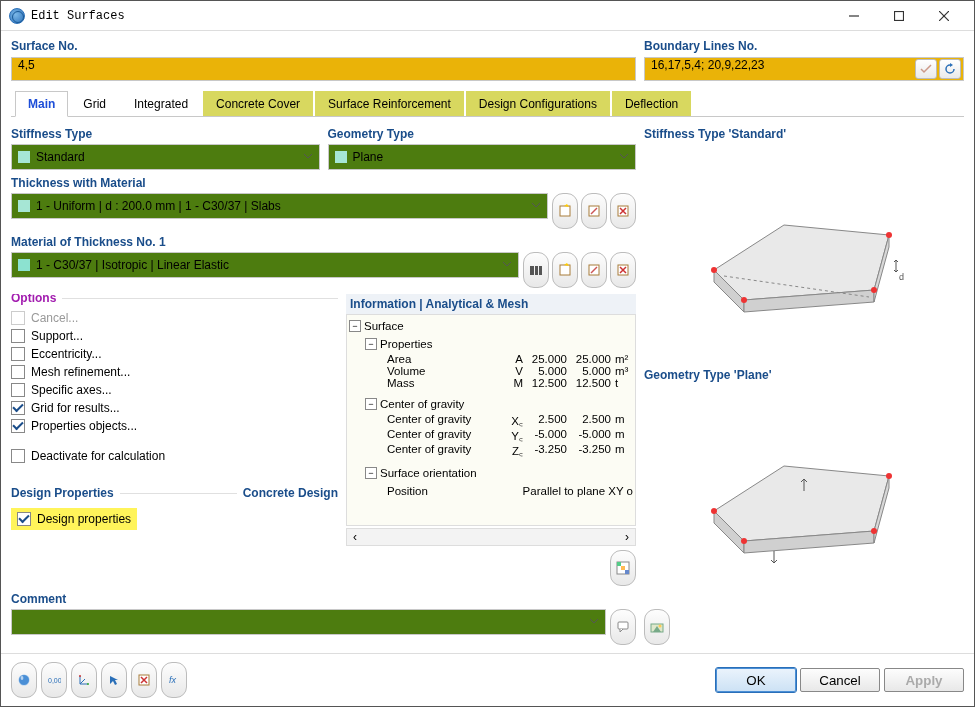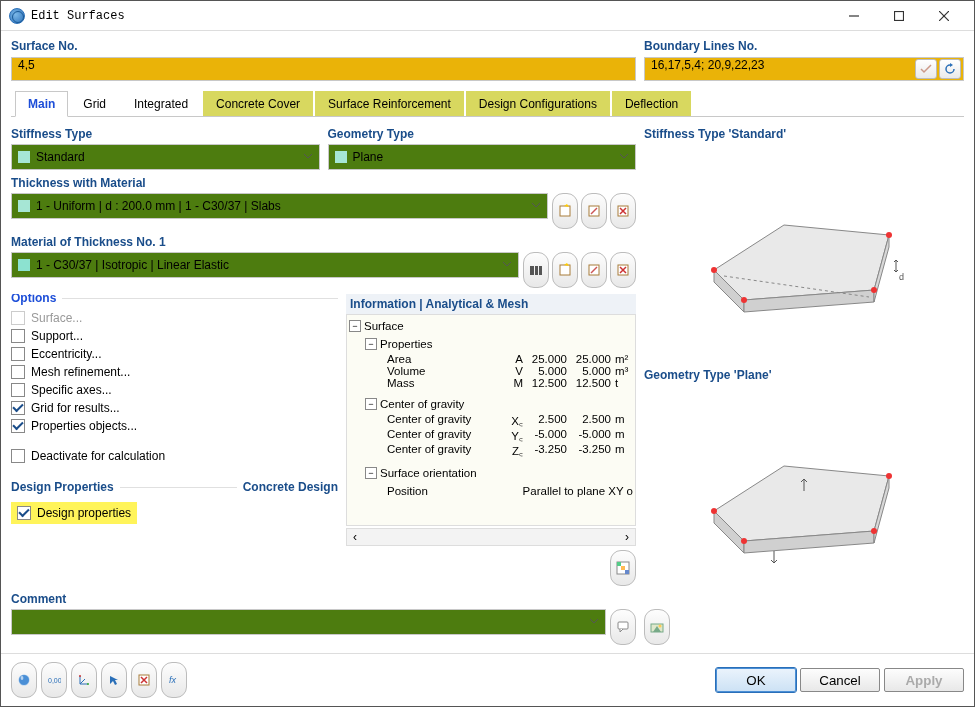--- a/index.html
+++ b/index.html
@@ -35,21 +35,21 @@
 .dropdown { height: 26px; border: 1px solid #c8c8c8; background: #4d7c0f; display: flex; align-items: center; padding: 0 6px; position: relative; cursor: pointer; }
 .dropdown .swatch { width: 12px; height: 12px; background: #a6e6d5; margin-right: 6px; }
 .dropdown .chev { position: absolute; right: 6px; }
 .chev svg { width: 10px; height: 10px; }
 .withbtns { display: flex; gap: 4px; }
 .withbtns .dropdown { flex: 1; }
 .btnrow { display: flex; gap: 3px; }
 .iconbtn { width: 26px; height: 36px; border: 1px solid #bcbcbc; background: linear-gradient(#fdfdfd,#e8e8e8); border-radius: 11px; display: flex; align-items: center; justify-content: center; cursor: pointer; }
 .iconbtn svg { width: 14px; height: 14px; }
 .options-box { border-top: 1px solid #e0e0e0; padding-top: 6px; position: relative; }
-.options-box .heading { color: #1d4ed8; font-weight: 600; position: absolute; top: -8px; left: 0; background: #fff; padding-right: 6px; }
+.options-box .heading { color: #a21caf; font-weight: 600; position: absolute; top: -8px; left: 0; background: #fff; padding-right: 6px; }
 .checkrow { display: flex; align-items: center; gap: 6px; margin: 4px 0; cursor: pointer; }
 .cbox { width: 14px; height: 14px; border: 1px solid #888; background: #fff; display: flex; align-items: center; justify-content: center; }
 .cbox.checked::after { content: ""; width: 8px; height: 4px; border: 2px solid #1a4d8a; border-top: none; border-right: none; transform: rotate(-45deg) translate(1px,-1px); }
 .cbox.dis { border-color: #ccc; }
 .checkrow.dis { color: #999; cursor: default; }
 .designprops { border-top: 1px solid #e0e0e0; padding-top: 8px; position: relative; }
 .designprops .heading { color: #1a4d8a; font-weight: 600; position: absolute; top: -8px; left: 0; background: #fff; padding-right: 6px; }
 .designprops .right-heading { color: #1a4d8a; font-weight: 600; position: absolute; top: -8px; right: 0; background: #fff; padding-left: 6px; }
 .highlight { background: #fff45a; padding: 4px 6px; display: inline-flex; align-items: center; gap: 6px; }
 .midcol { width: 290px; display: flex; flex-direction: column; overflow: hidden; }
@@ -240,21 +240,21 @@
           </div>
         </div>
 
         <div class="leftmain">
           <div class="leftmain-left">
             <div class="options-box" style="margin-top:4px">
               <span class="heading">Options</span>
               <div style="margin-top:6px">
                 <div class="checkrow dis">
                     <span class="cbox dis"></span>
-                    <span>Surface...</span>
+                    <span>Cancel...</span>
                   </div>
                 <div class="checkrow">
                     <span class="cbox"></span>
                     <span>Support...</span>
                   </div>
                 <div class="checkrow">
                     <span class="cbox"></span>
                     <span>Eccentricity...</span>
                   </div>
                 <div class="checkrow">
@@ -274,21 +274,21 @@
                     <span>Properties objects...</span>
                   </div>
                 <div style="height:8px"></div>
                 <div class="checkrow">
                     <span class="cbox"></span>
                     <span>Deactivate for calculation</span>
                   </div>
               </div>
             </div>
 
-            <div class="designprops" style="margin-top:10px">
+            <div class="designprops" style="margin-top:16px">
               <span class="heading">Design Properties</span>
               <span class="right-heading">Concrete Design</span>
               <div class="highlight" style="margin-top:6px">
                 <div class="checkrow" style="margin:0">
                     <span class="cbox checked"></span>
                     <span>Design properties</span>
                   </div>
               </div>
             </div>
           </div>

